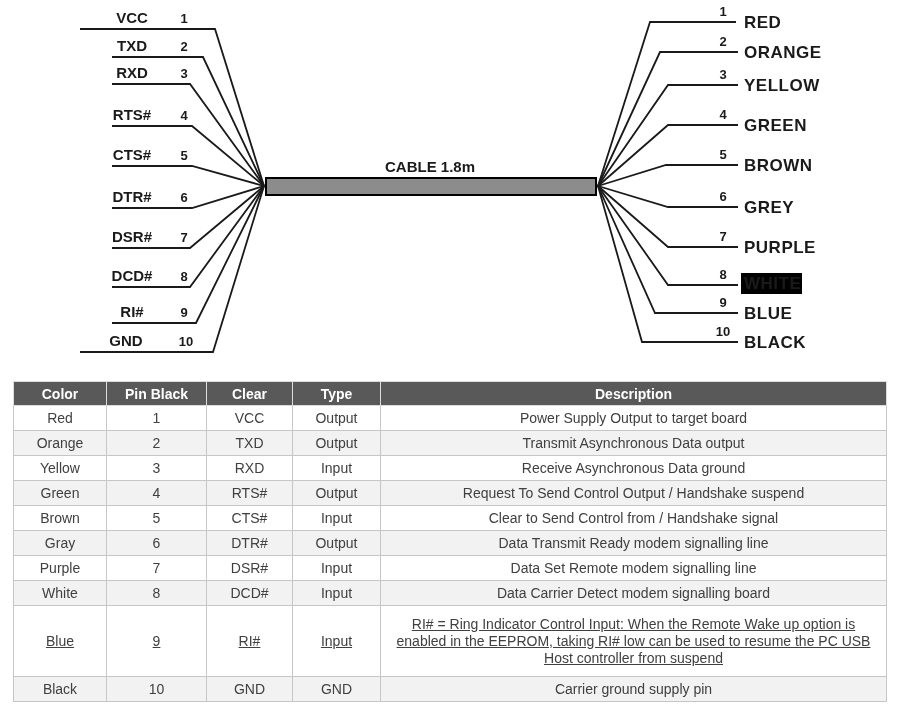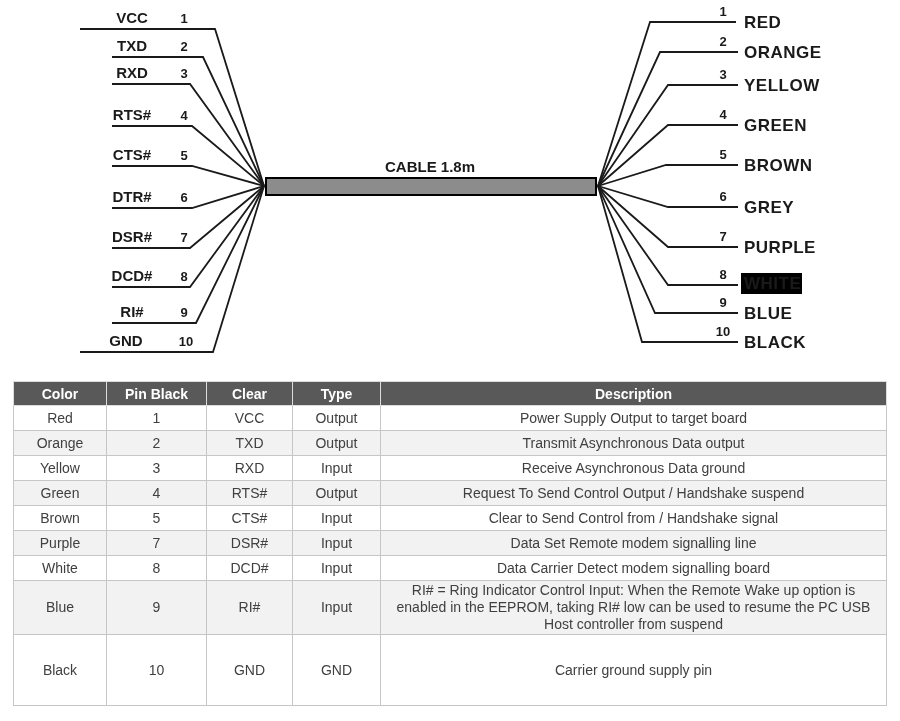--- a/index.html
+++ b/index.html
@@ -38,21 +38,21 @@
     border: 1px solid #c6c6c6;
     text-align: center;
     vertical-align: middle;
     height: 25px;
     box-sizing: border-box;
     padding: 1px 8px;
     line-height: 17px;
     background: #ffffff;
   }
   table.pinout tbody tr:nth-child(even) td { background: #f2f2f2; }
-  table.pinout tbody tr:nth-child(9) td { height: 71px; }
+  table.pinout tbody tr:nth-child(9) td { height: 71px; text-decoration: underline; }
 </style>
 </head>
 <body>
 
 <svg class="diagram" width="900" height="372" viewBox="0 0 900 372">
 
   <g>
     <polyline class="wire" points="80,29 215,29 264,186"></polyline>
     <text class="sig" x="132" y="23">VCC</text>
     <text class="lpin" x="184" y="23">1</text>
@@ -206,20 +206,27 @@
       <td>Request To Send Control Output / Handshake suspend</td>
     </tr>
     <tr>
       <td>Brown</td>
       <td>5</td>
       <td>CTS#</td>
       <td>Input</td>
       <td>Clear to Send Control from / Handshake signal</td>
     </tr>
     <tr>
+      <td>Gray</td>
+      <td>6</td>
+      <td>DTR#</td>
+      <td>Output</td>
+      <td>Data Transmit Ready modem signalling line</td>
+    </tr>
+    <tr>
       <td>Purple</td>
       <td>7</td>
       <td>DSR#</td>
       <td>Input</td>
       <td>Data Set Remote modem signalling line</td>
     </tr>
     <tr>
       <td>White</td>
       <td>8</td>
       <td>DCD#</td>

